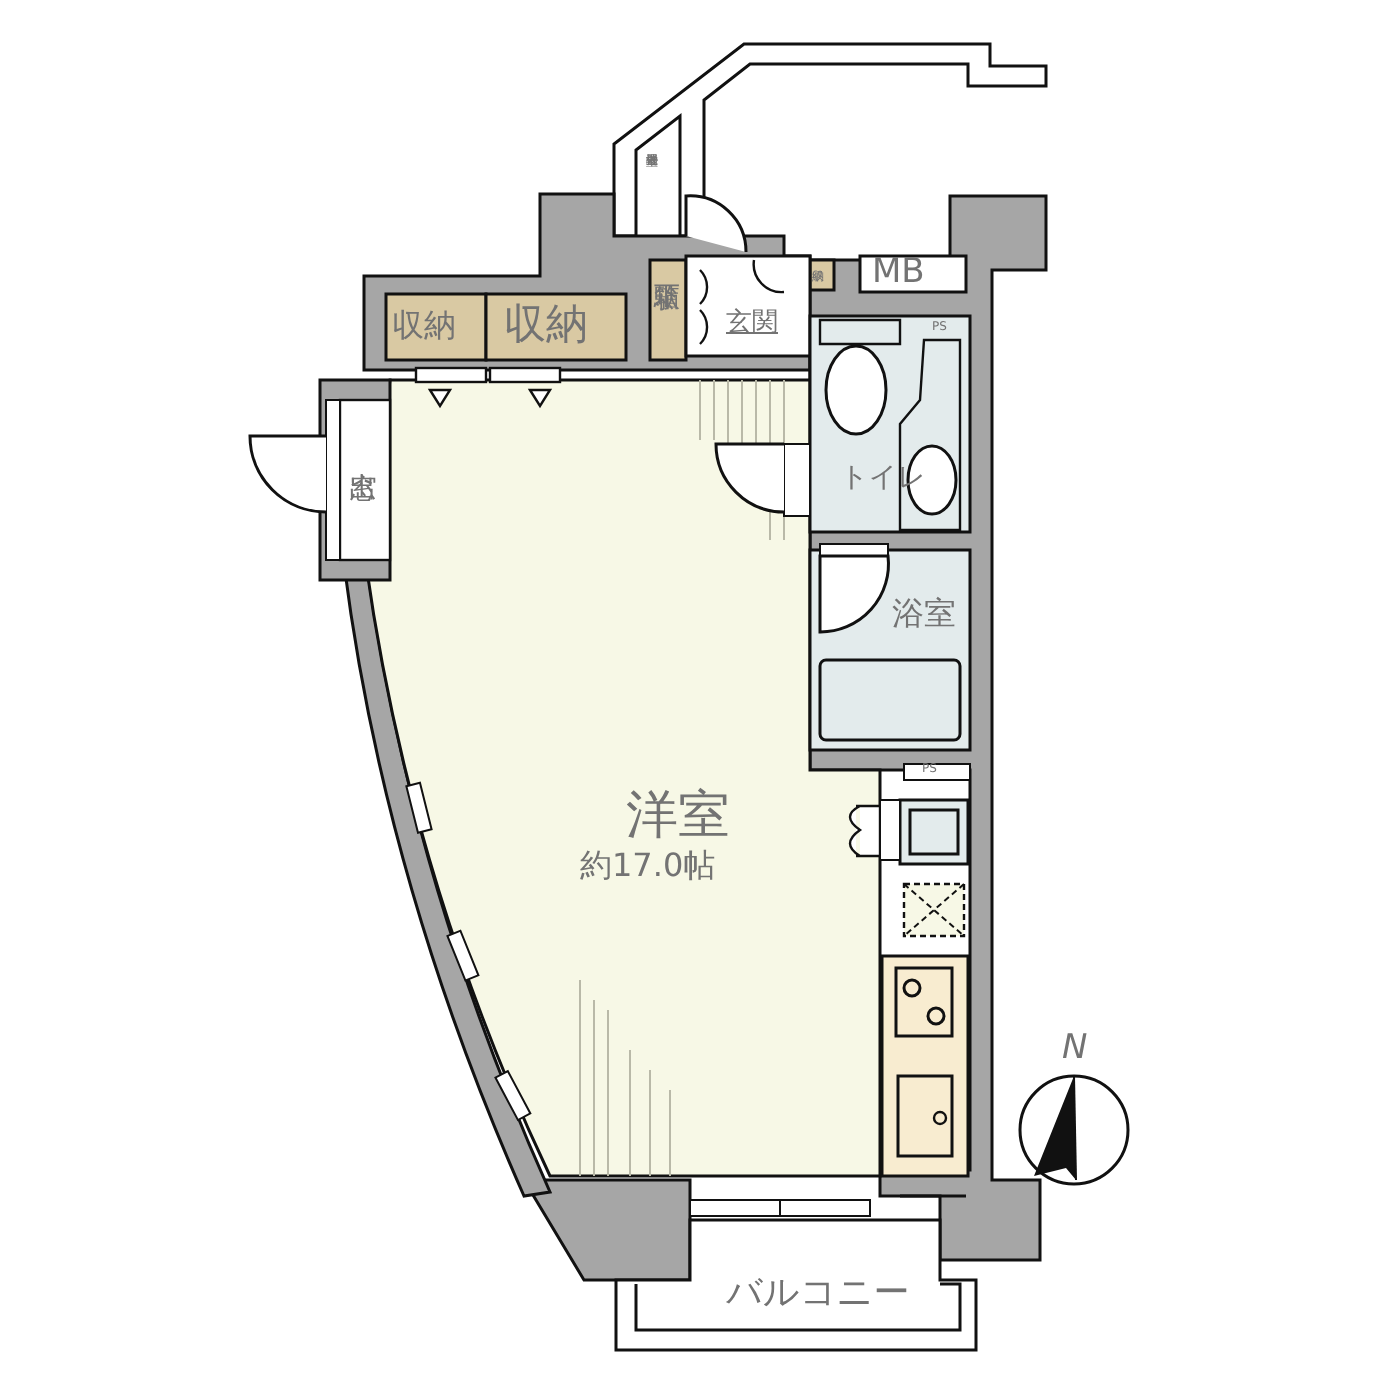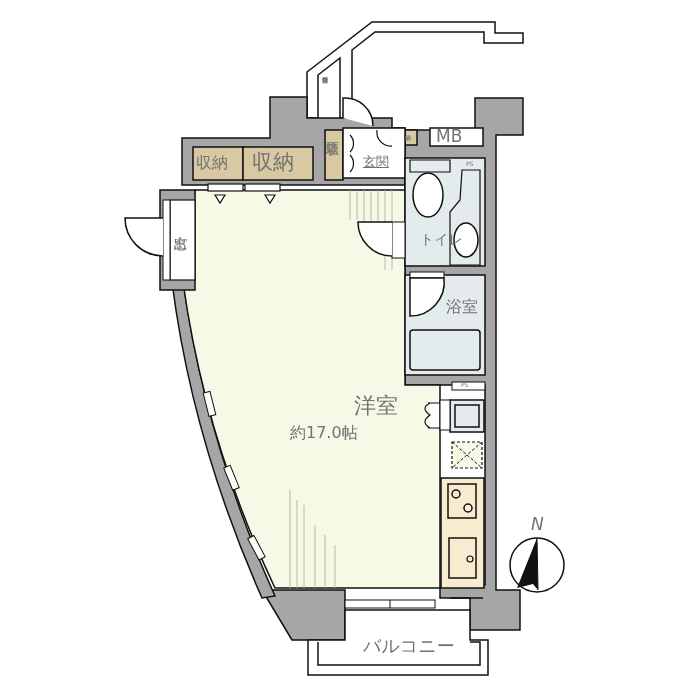--- a/index.html
+++ b/index.html
@@ -114,28 +114,28 @@
 
   <path d="M308,640 L345,640 L345,610 L470,610 L470,640 L488,640 L488,675 L308,675 Z M318,642 L318,665 L480,665 L480,642 L470,642" fill="#fff" stroke="#111" stroke-width="1.5"></path>
 
   <g>
     <circle cx="537" cy="565" r="27" fill="#fff" stroke="#111" stroke-width="1.5"></circle>
     <path d="M537,538 L517,588 L533,584 L538,590 Z" fill="#111"></path>
     <path d="M537,538 L538,590" stroke="#111" stroke-width="1"></path>
   </g>
 </svg>
 
-<div class="lbl" style="left:313px;top:395px;font-size:22px;margin-left:41px;">洋室</div>
+<div class="lbl" style="left:313px;top:395px;font-size:26px;">洋室</div>
 <div class="lbl" style="left:290px;top:425px;font-size:16px;">約17.0帖</div>
 <div class="lbl" style="left:196px;top:155px;font-size:16px;">収納</div>
 <div class="lbl" style="left:252px;top:152px;font-size:21px;">収納</div>
 <div class="lbl vert" style="left:326px;top:132px;font-size:13px;">下駄箱</div>
 <div class="lbl" style="left:363px;top:155px;font-size:13px;text-decoration:underline;">玄関</div>
 <div class="lbl vert" style="left:405px;top:130px;font-size:6px;">収納</div>
 <div class="lbl" style="left:436px;top:128px;font-size:17px;">MB</div>
 <div class="lbl" style="left:466px;top:161px;font-size:6px;">PS</div>
 <div class="lbl" style="left:405px;top:232px;font-size:14px;margin-left:15px;">トイレ</div>
 <div class="lbl" style="left:446px;top:300px;font-size:16px;font-family:Liberation Mono, monospace;">浴室</div>
 <div class="lbl" style="left:461px;top:382px;font-size:6px;">PS</div>
 <div class="lbl vert" style="left:174px;top:225px;font-size:14px;">出窓</div>
-<div class="lbl" style="left:363px;top:638px;font-size:18px;font-family:Liberation Mono, monospace;">バルコニー</div>
+<div class="lbl" style="left:363px;top:638px;font-size:18px;">バルコニー</div>
 <div class="lbl vert" style="left:322px;top:72px;font-size:6px;">室外機置場</div>
 <div class="lbl" style="left:531px;top:516px;font-size:17px;font-style:italic;">N</div>
 
 </body></html>

